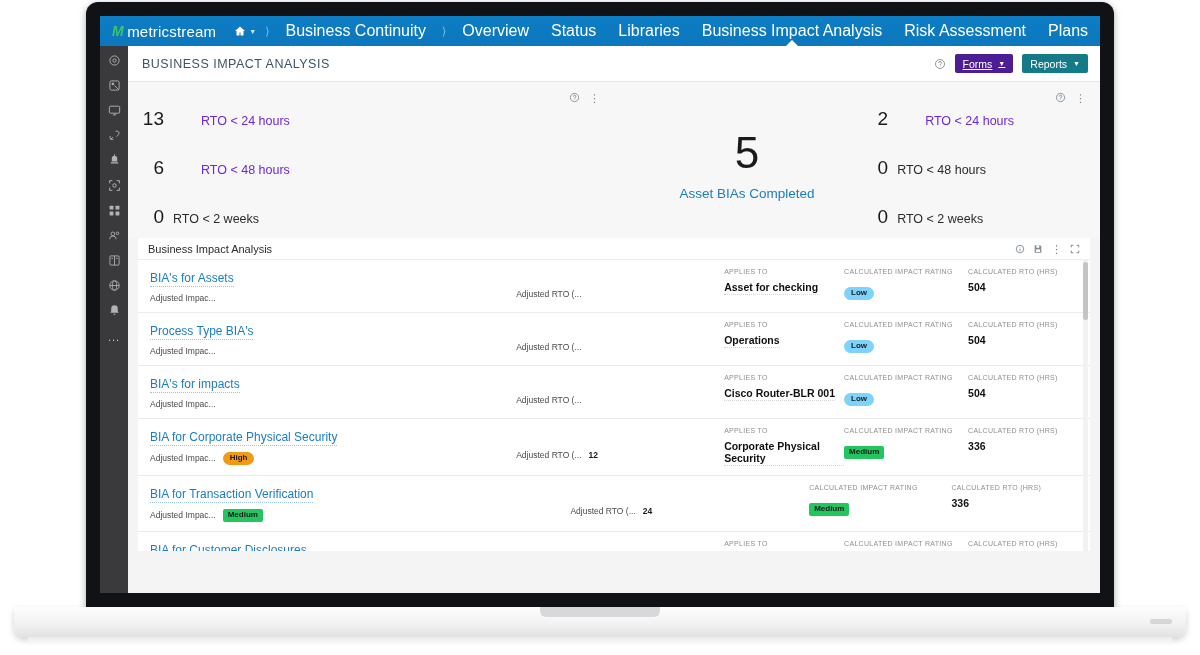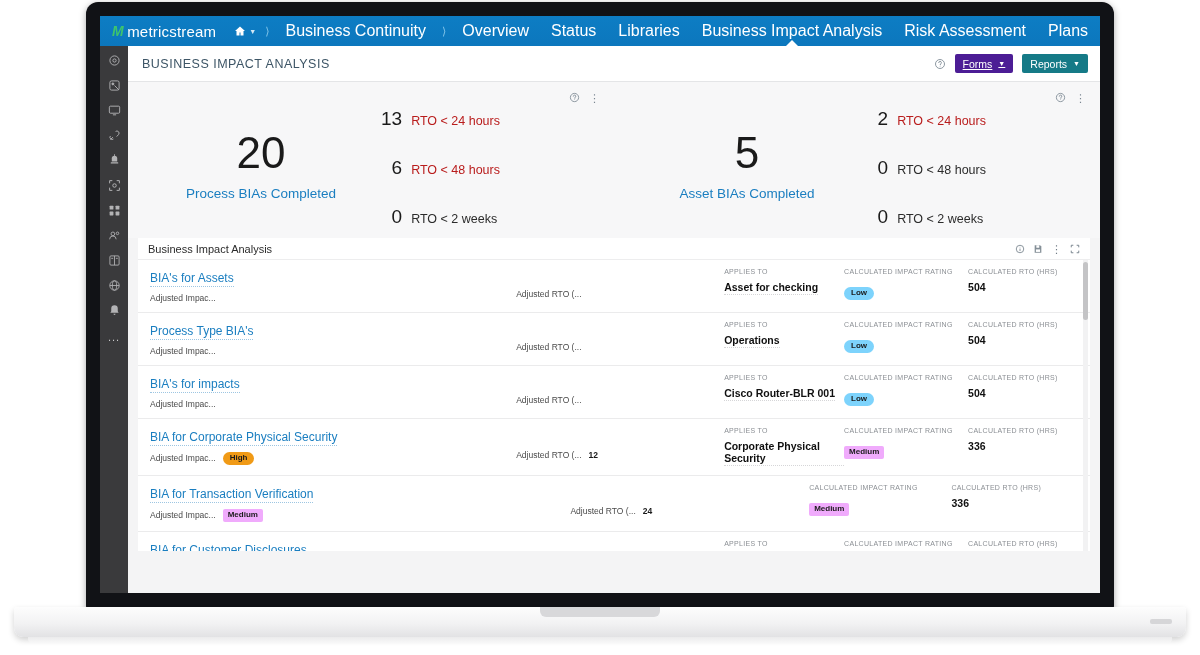--- a/index.html
+++ b/index.html
@@ -131,21 +131,21 @@
     display:flex; align-items:center; gap:9px; color:#7a8691;
   }
   .kebab { font-size:11px; line-height:8px; letter-spacing:0; }
   .kpi-left { width:52%; display:flex; flex-direction:column; align-items:center; justify-content:center; padding-top:10px; }
   .kpi-big { font-size:44px; color:#1a1a1a; line-height:1; font-weight:400; }
   .kpi-label { color:#1a7ec0; font-size:13.5px; margin-top:11px; }
   .kpi-right { flex:1; display:flex; flex-direction:column; justify-content:center; gap:27px; padding-top:14px; }
   .kpi-row { display:flex; align-items:baseline; gap:9px; }
   .kpi-num { font-size:19px; color:#1a1a1a; width:22px; text-align:right; }
   .kpi-txt { font-size:12.5px; color:#2b2b2b; }
-  .kpi-txt.link { color:#b91c1c; }
+  .kpi-txt.link { color:#6d28d9;margin-left:28px; }
 
   
   .card { background:#fff; margin: 0 10px 0 10px; flex:1; display:flex; flex-direction:column; min-height:0; position:relative; }
   .card-head {
     height:22px; flex:0 0 22px; display:flex; align-items:center;
     padding: 0 10px 0 10px; border-bottom:1px solid #ededee;
   }
   .card-title { font-size:11px; color:#2b2b2b; }
   .card-tools { margin-left:auto; display:flex; align-items:center; gap:8px; color:#6f7b85; }
 
@@ -166,21 +166,21 @@
   .col-rto { width: 14%; }
   .chdr { font-size:7px; color:#8b8f94; letter-spacing:.3px; text-transform:uppercase; }
   .cval { font-size:10.5px; color:#101010; font-weight:bold; margin-top:6px; border-bottom:1px dotted #d6d6d8; display:inline-block; padding-bottom:1px; }
   .cval.plain { border-bottom:none; }
 
   .pill {
     display:inline-block; font-size:8px; font-weight:bold; color:#1a1a1a;
     padding: 2px 7px; border-radius: 8px; line-height:1.1;
   }
   .pill-low { background:#7dd3fc; }
-  .pill-medium { background:#f0abfc; border-radius:2px; padding:2px 5px; }
+  .pill-medium { background:#22c55e; border-radius:2px; padding:2px 5px; }
   .pill-high { background:#f09a16; }
 
   .rowgap { flex:1; background:#fff; }
 
   .vscroll {
     position:absolute; right:2px; top:2px; width:5px; height:58px;
     background:#c4c4c6; border-radius:3px;
   }
   .vtrack { position:absolute; right:2px; top:0; width:5px; bottom:0; background:#f2f2f3; }
 
@@ -367,24 +367,20 @@
               <div class="kpi">
                 <div class="kpi-tools">
                   <span>
                     <svg width="11" height="11" viewBox="0 0 24 24" fill="none" stroke="#7a8691" stroke-width="1.8">
                         <circle cx="12" cy="12" r="9"></circle>
                         <path d="M9.4 9.2a2.7 2.7 0 1 1 3.3 2.9v1.6" stroke-linecap="round"></path>
                         <circle cx="12.1" cy="16.7" r="0.9" fill="#7a8691" stroke="none"></circle>
                       </svg>
                   </span>
                   <span class="kebab">⋮</span>
-                </div>
-                <div class="kpi-left">
-                  <div class="kpi-big">20</div>
-                  <div class="kpi-label">Process BIAs Completed</div>
                 </div>
                 <div class="kpi-right">
                   <div class="kpi-row">
                     <span class="kpi-num">13</span>
                     <span class="kpi-txt link">RTO &lt; 24 hours</span>
                   </div>
                   <div class="kpi-row">
                     <span class="kpi-num">6</span>
                     <span class="kpi-txt link">RTO &lt; 48 hours</span>
                   </div>

